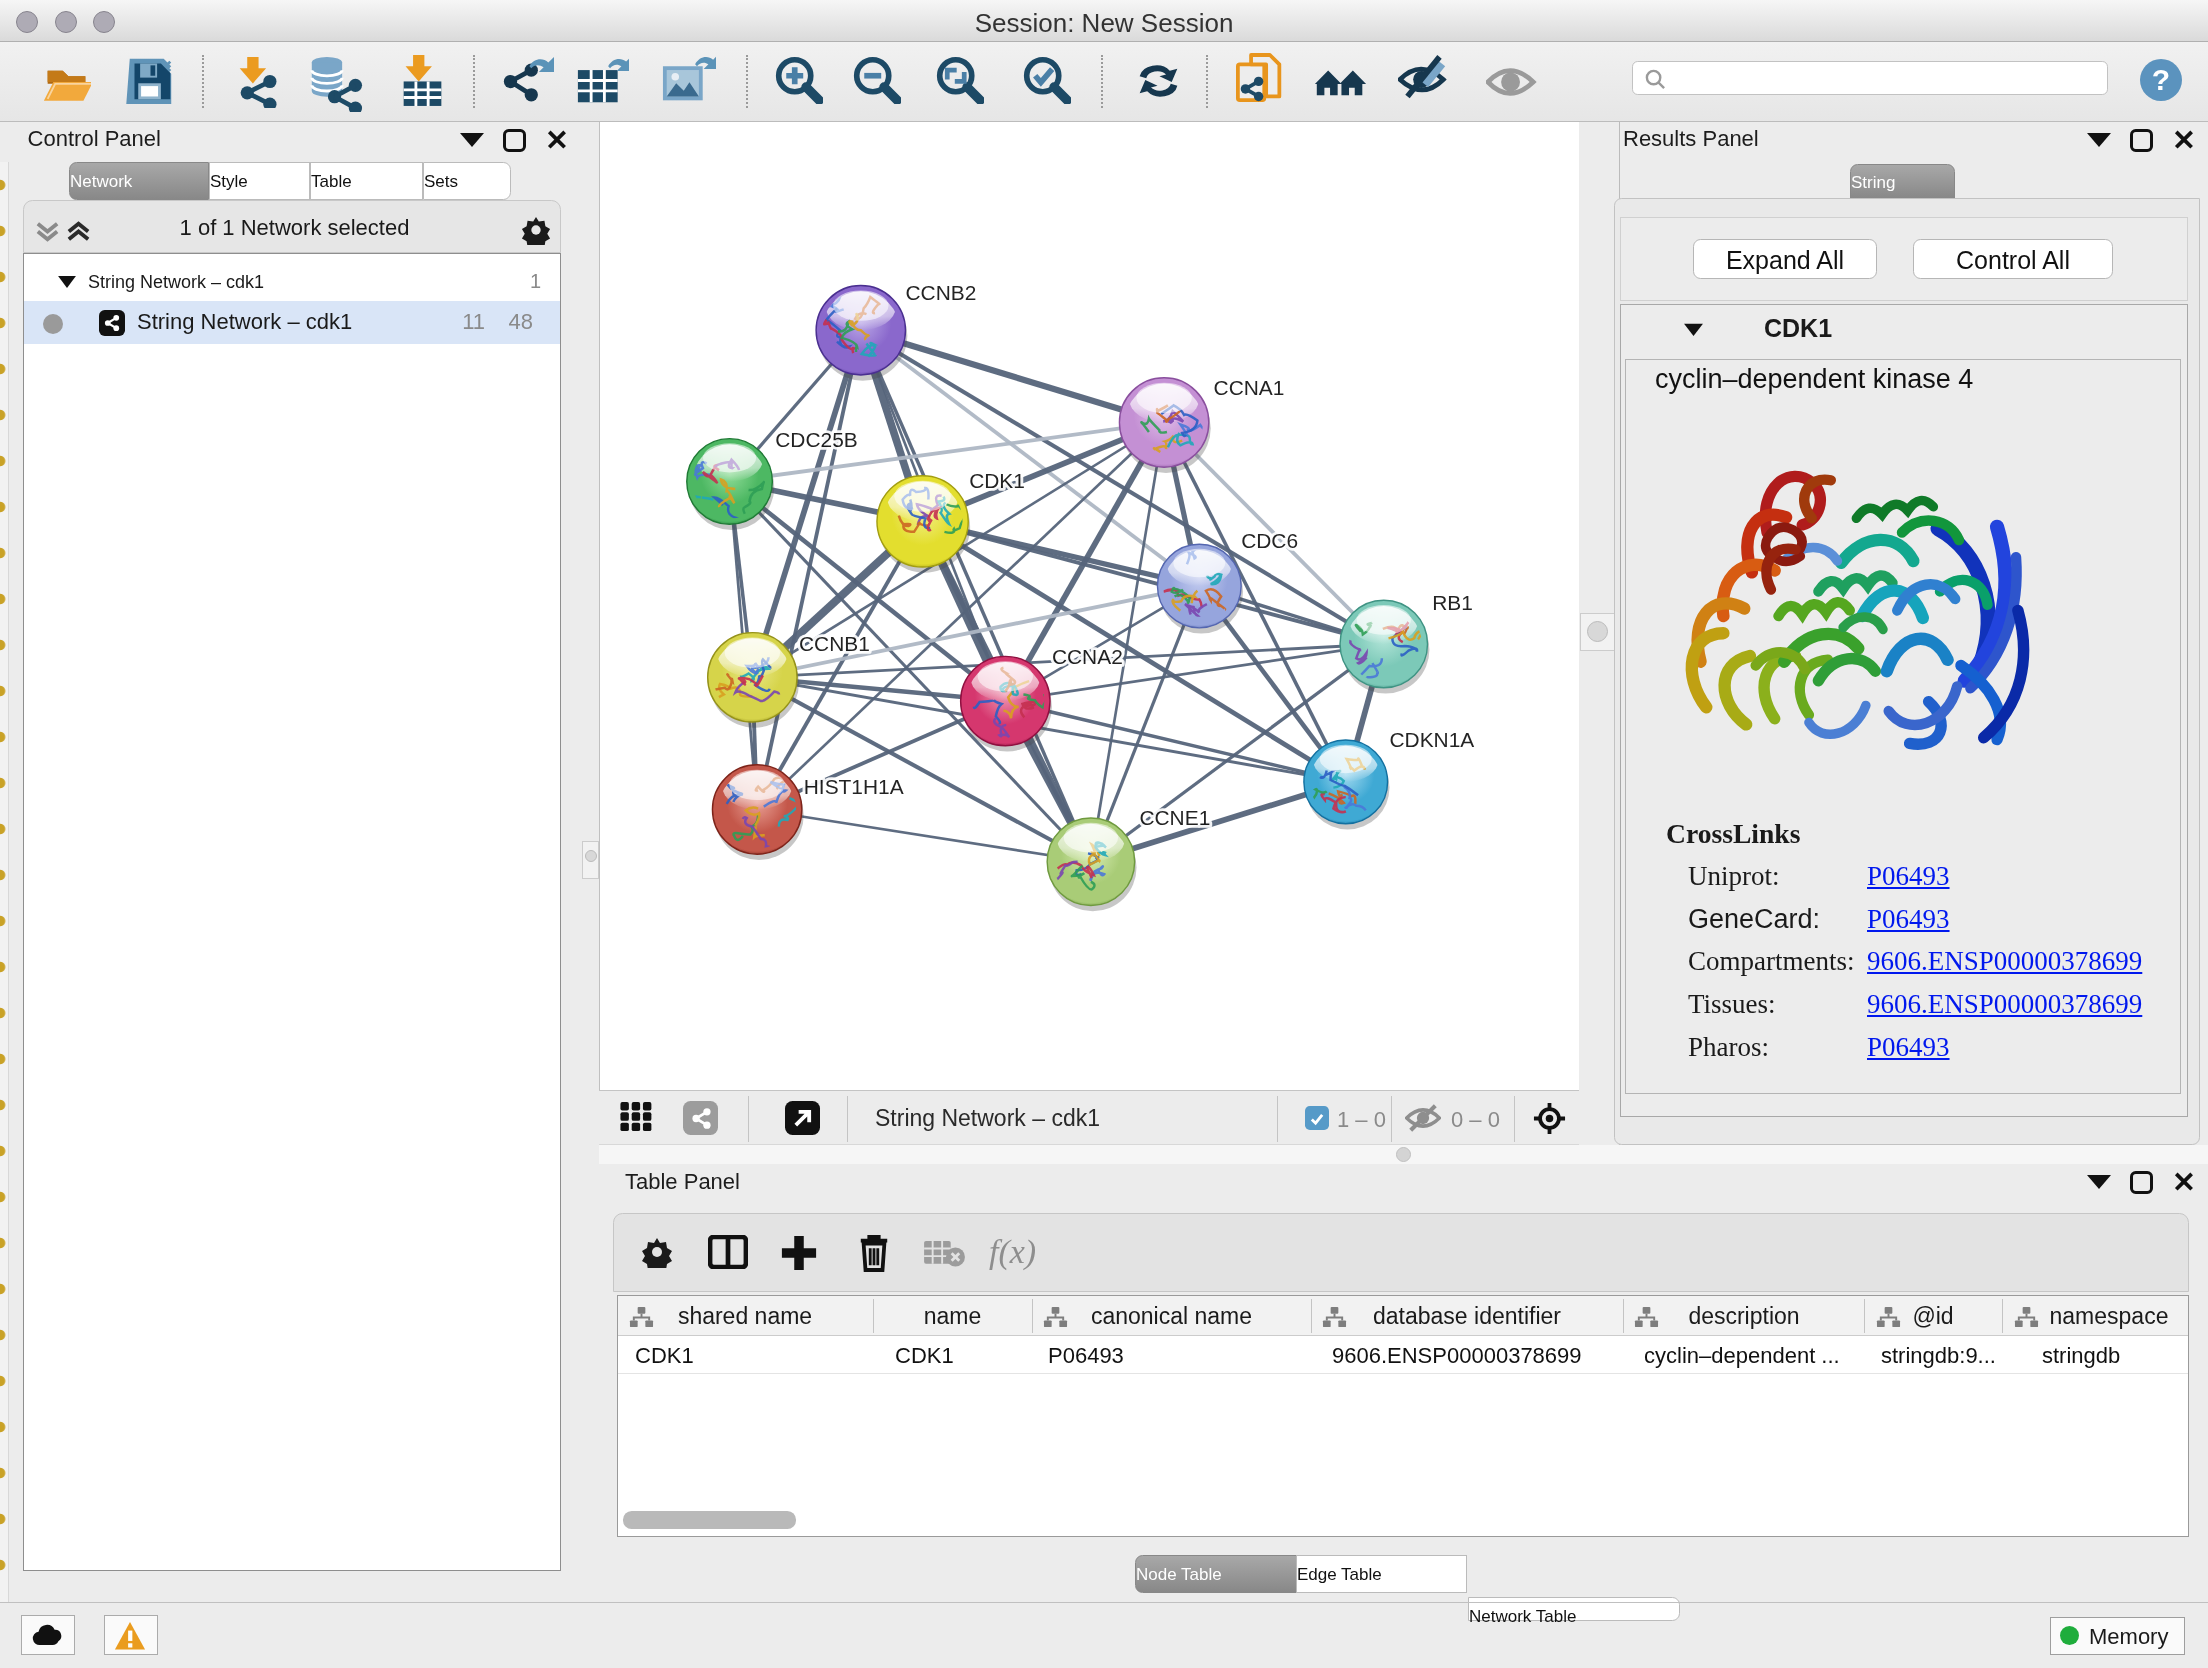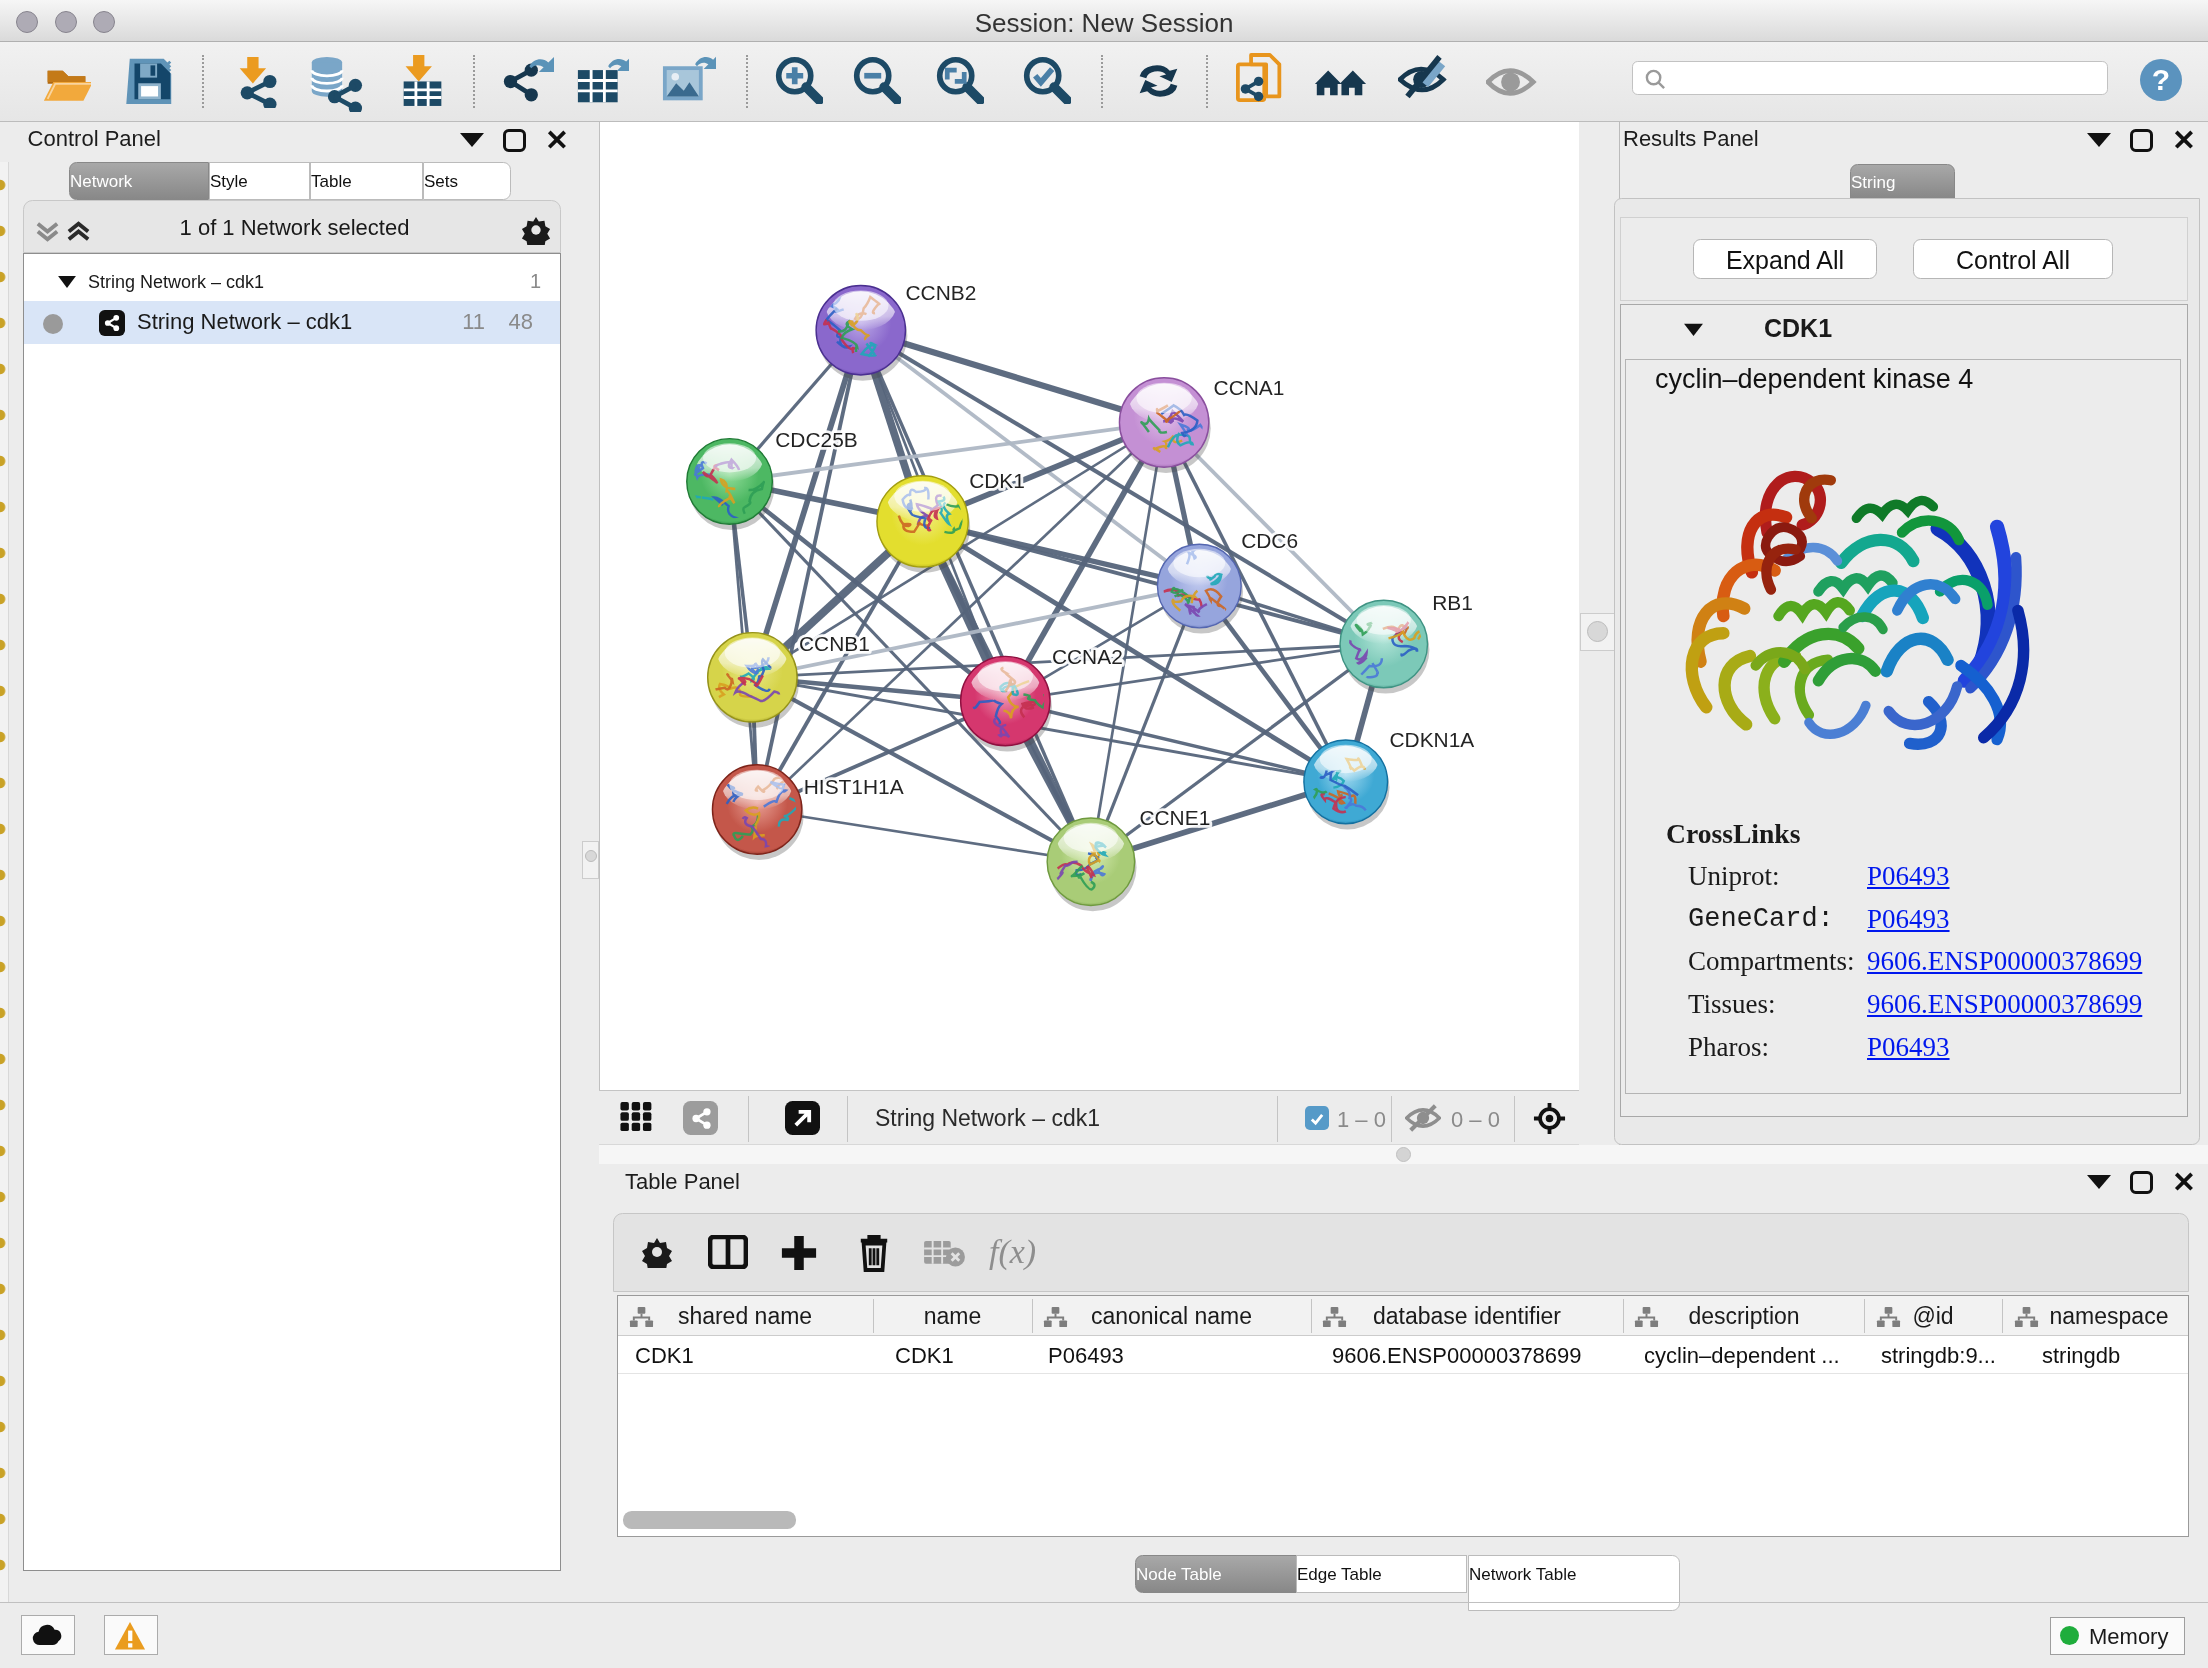--- a/index.html
+++ b/index.html
@@ -617,21 +617,21 @@
 <path d="M2040,622 C2060,600 2086,610 2090,636" fill="none" stroke="#0aa06a" stroke-width="11" stroke-linecap="round"></path>
 <path d="M2062,700 C2092,720 2112,750 2100,778" fill="none" stroke="#1560d0" stroke-width="12" stroke-linecap="round"></path>
 <path d="M2122,642 C2136,692 2126,742 2086,776" fill="none" stroke="#0a2aa8" stroke-width="12" stroke-linecap="round"></path>
 <path d="M1995,642 C2010,610 2040,606 2056,630" fill="none" stroke="#3080d0" stroke-width="11" stroke-linecap="round"></path>
 <path d="M1846,700 C1862,680 1888,682 1898,704" fill="none" stroke="#7aa81a" stroke-width="11" stroke-linecap="round"></path>
 </svg>
 
 <div class="abs" style="left:1666px;top:818px;font-size:27.6px;font-weight:bold;font-family:'Liberation Serif',serif">CrossLinks</div>
 <div class="abs" style="left:1688px;top:861px;font-size:27px;font-family:'Liberation Serif',serif">Uniprot:</div>
 <div class="abs" style="left:1867px;top:861px;font-size:27px;font-family:'Liberation Serif',serif;color:#0018ee;text-decoration:underline">P06493</div>
-<div class="abs" style="left:1688px;top:904px;font-size:27px;font-family:Liberation Mono, monospace">GeneCard:</div>
+<div class="abs" style="left:1688px;top:904px;font-size:27px;font-family:Liberation Sans, sans-serif">GeneCard:</div>
 <div class="abs" style="left:1867px;top:904px;font-size:27px;font-family:'Liberation Serif',serif;color:#0018ee;text-decoration:underline">P06493</div>
 <div class="abs" style="left:1688px;top:946px;font-size:27px;font-family:'Liberation Serif',serif">Compartments:</div>
 <div class="abs" style="left:1867px;top:946px;font-size:27px;font-family:'Liberation Serif',serif;color:#0018ee;text-decoration:underline">9606.ENSP00000378699</div>
 <div class="abs" style="left:1688px;top:989px;font-size:27px;font-family:'Liberation Serif',serif">Tissues:</div>
 <div class="abs" style="left:1867px;top:989px;font-size:27px;font-family:'Liberation Serif',serif;color:#0018ee;text-decoration:underline">9606.ENSP00000378699</div>
 <div class="abs" style="left:1688px;top:1032px;font-size:27px;font-family:'Liberation Serif',serif">Pharos:</div>
 <div class="abs" style="left:1867px;top:1032px;font-size:27px;font-family:'Liberation Serif',serif;color:#0018ee;text-decoration:underline">P06493</div>
 
 <div class="abs panel-title" style="left:625px;top:1169px">Table Panel</div>
 <div class="wctl" style="left:2087px;top:1168px">
@@ -734,21 +734,21 @@
 <div class="abs" style="left:1048px;top:1343px;font-size:22px;color:#111">P06493</div>
 <div class="abs" style="left:1332px;top:1343px;font-size:22px;color:#111">9606.ENSP00000378699</div>
 <div class="abs" style="left:1644px;top:1343px;font-size:22px;color:#111">cyclin–dependent ...</div>
 <div class="abs" style="left:1881px;top:1343px;font-size:22px;color:#111">stringdb:9...</div>
 <div class="abs" style="left:2042px;top:1343px;font-size:22px;color:#111">stringdb</div>
 <div class="abs" style="left:618px;top:1373px;width:1570px;height:1px;background:#e4e4e4"></div>
 
 <div class="abs" style="left:623px;top:1511px;width:173px;height:18px;background:#b9b9b9;border-radius:8.6px"></div>
 <div class="abs tab tabsel" style="left:1135px;top:1555px;width:162px;height:38px;line-height:38px;border-radius:7.6px 0 0 7.6px">Node Table</div>
 <div class="abs tab" style="left:1296px;top:1555px;width:171px;height:38px;line-height:38px">Edge Table</div>
-<div class="abs tab" style="left:1468px;top:1555px;width:212px;height:56px;line-height:38px;border-radius:0 7.6px 7.6px 0">Network Table</div>
+<div class="abs tab" style="left:1468px;top:1597px;width:212px;height:24px;line-height:38px;border-radius:0 7.6px 7.6px 0">Network Table</div>
 <div class="abs" style="left:0;top:1602px;width:2208px;height:1px;background:#c0c0c0"></div>
 <div class="abs" style="left:21px;top:1615px;width:54px;height:40px;background:#fafafa;border:1px solid #ababab"></div>
 <svg class="abs" style="left:31px;top:1624px" width="34" height="23" viewBox="0 0 36 24">
     <path d="M10,22 a7,7 0 0 1 -2,-14 a9,9 0 0 1 17,-2 a6.5,6.5 0 0 1 4,12 q-2,4 -6,4 z" fill="#111"></path>
   </svg>
 <div class="abs" style="left:104px;top:1615px;width:54px;height:40px;background:#fafafa;border:1px solid #ababab"></div>
 <svg class="abs" style="left:114px;top:1621px" width="32" height="29.5" viewBox="0 0 34 31">
     <path d="M17,1 L33,30 H1 z" fill="#ea9c1f"></path>
     <rect x="15" y="10" width="4.5" height="11" fill="#fff"></rect>
     <rect x="15" y="23.5" width="4.5" height="4.5" fill="#fff"></rect>

